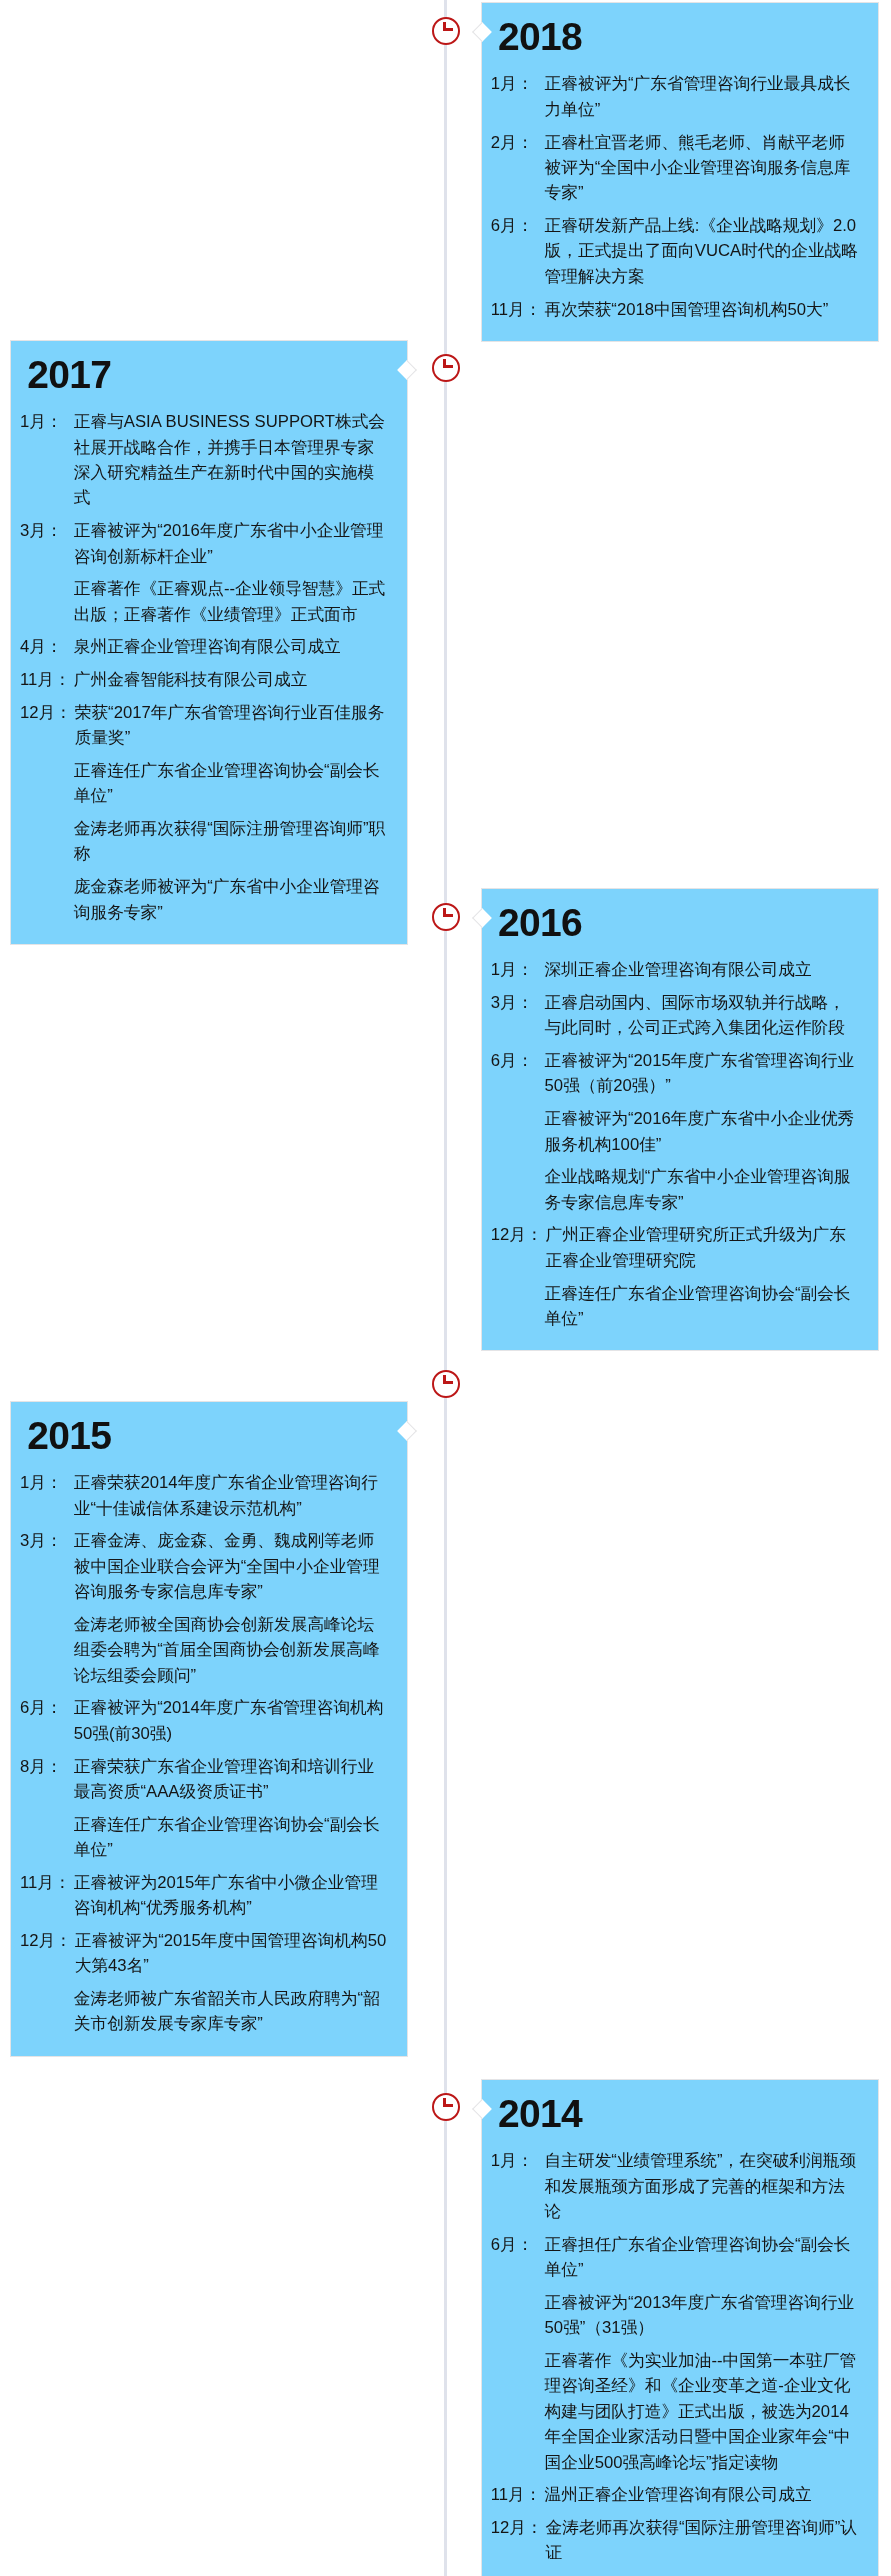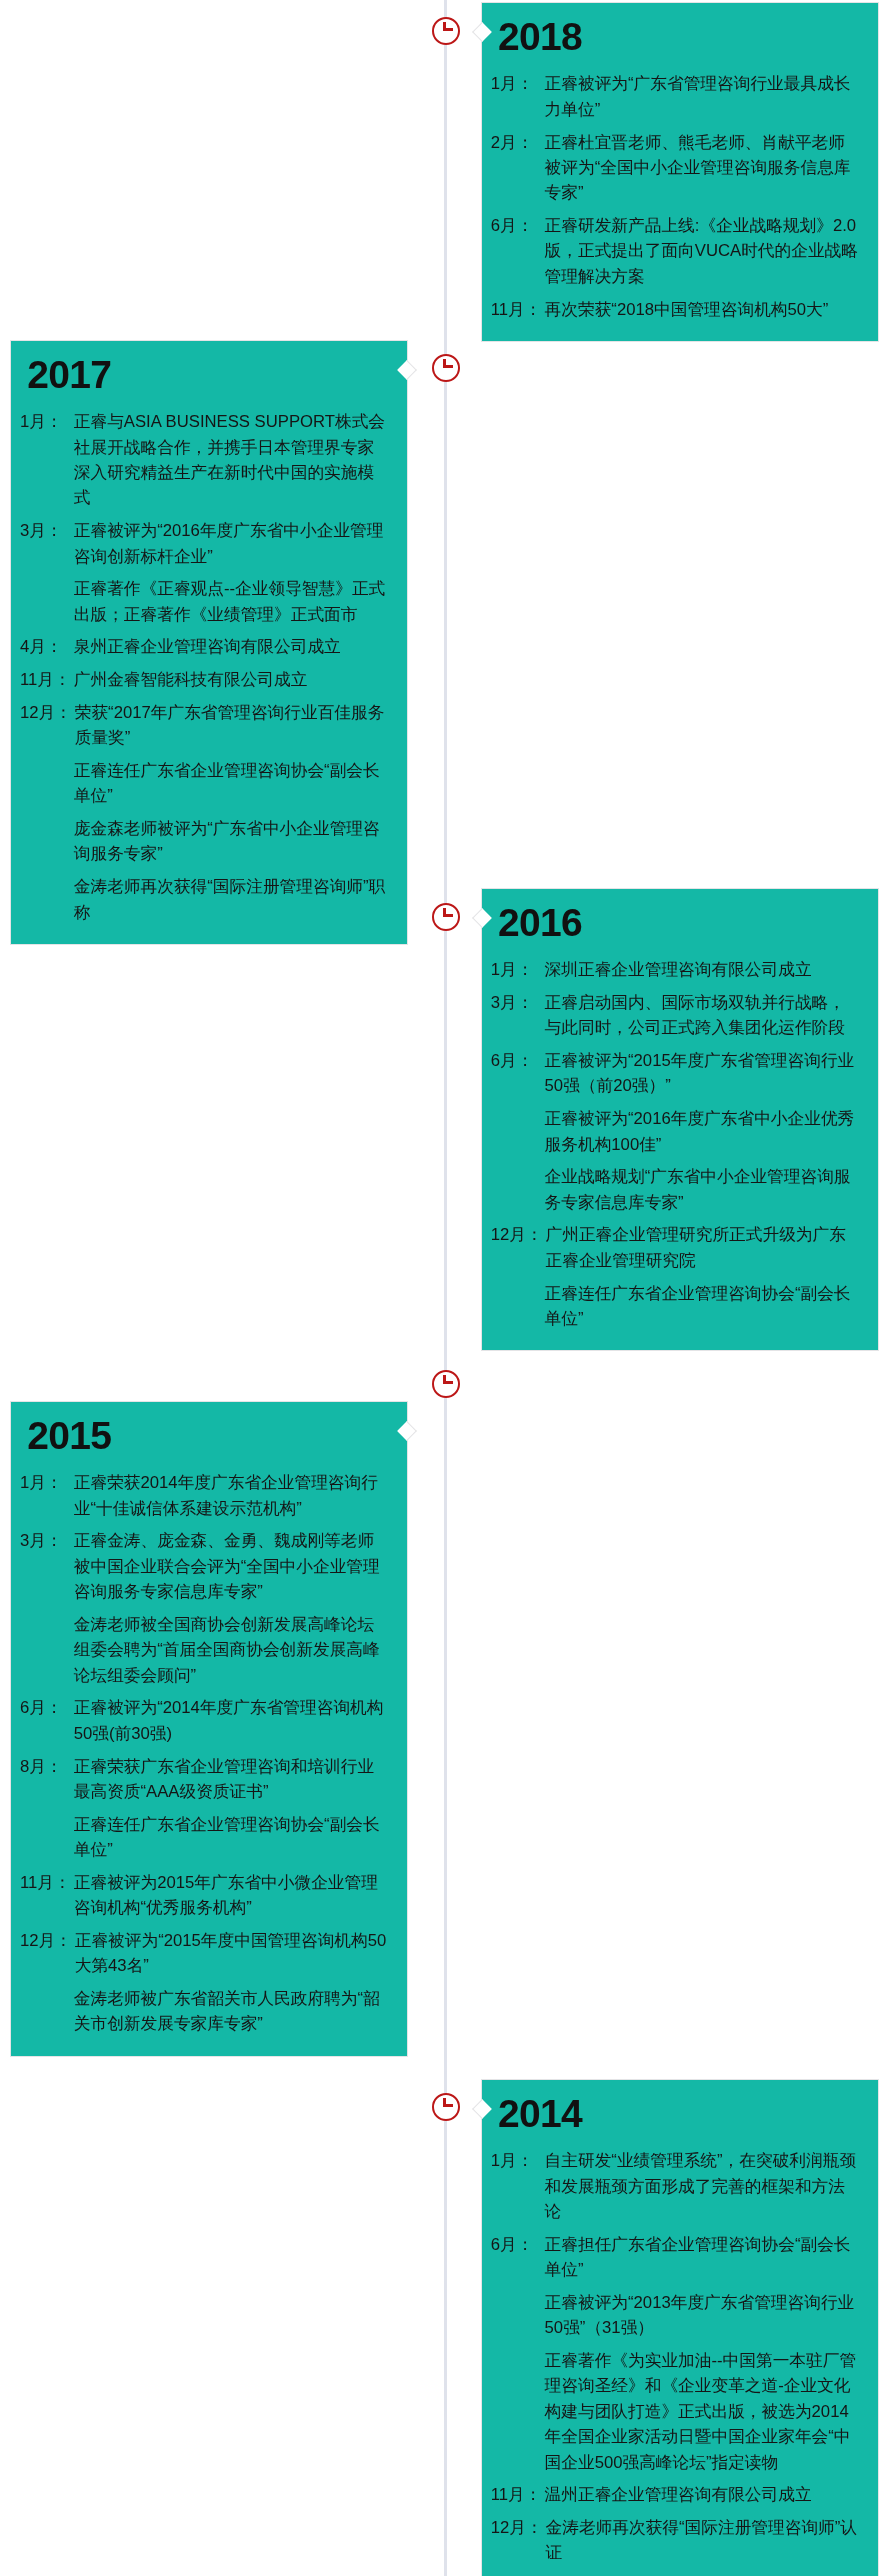--- a/index.html
+++ b/index.html
@@ -3,21 +3,21 @@
 <meta charset="utf-8">
 <style>
   html,body{margin:0;padding:0;background:#ffffff;}
   #page{position:relative;width:891px;height:2576px;background:#ffffff;overflow:hidden;
         font-family:"Liberation Sans","DejaVu Sans",sans-serif;color:#151515;}
   .spine{position:absolute;top:0;width:2.9px;height:100%;}
   .clock{position:absolute;width:28px;height:28px;box-sizing:border-box;border-radius:50%;
          background:#ffffff;z-index:3;}
   .clock .hv{position:absolute;left:9.4px;top:2.9px;width:2.9px;height:9.4px;}
   .clock .hh{position:absolute;left:11px;top:9.4px;width:8px;height:2.9px;}
-  .card{position:absolute;width:398px;box-sizing:border-box;background:#14b8a6;
+  .card{position:absolute;width:398px;box-sizing:border-box;background:#7dd3fc;
         border:0.7px solid #e4e4e6;padding:11.6px 17.4px 19px 8.7px;z-index:2;}
   .card.left{left:10.2px;}
   .card.right{left:481px;}
   .notch{position:absolute;width:13px;height:13px;background:#ffffff;transform:rotate(45deg);z-index:4;}
   .card.right .notch{left:-7.3px;top:22px;border-left:0.7px solid #e4e4e6;border-bottom:0.7px solid #e4e4e6;}
   .card.left .notch{right:-7.3px;top:22px;border-top:0.7px solid #e4e4e6;border-right:0.7px solid #e4e4e6;}
   .year{font-size:39px;font-weight:700;letter-spacing:-0.7px;line-height:1.12;color:#111111;
         margin:0 0 13px 7.3px;}
   .entry{display:flex;margin:0 0 7.3px 0;font-size:16.7px;line-height:25.4px;}
   .entry:last-child{margin-bottom:0;}
@@ -80,25 +80,25 @@
         <div class="entry">
           <div class="m">12月：</div>
           <div class="t">荣获“2017年广东省管理咨询行业百佳服务质量奖”</div>
         </div>
         <div class="entry">
           <div class="m"></div>
           <div class="t">正睿连任广东省企业管理咨询协会“副会长单位”</div>
         </div>
         <div class="entry">
           <div class="m"></div>
+          <div class="t">金涛老师再次获得“国际注册管理咨询师”职称</div>
+        </div>
+        <div class="entry">
+          <div class="m"></div>
           <div class="t">庞金森老师被评为“广东省中小企业管理咨询服务专家”</div>
-        </div>
-        <div class="entry">
-          <div class="m"></div>
-          <div class="t">金涛老师再次获得“国际注册管理咨询师”职称</div>
         </div>
       </div>
       <div class="clock" style="left: 432px; top: 354px; border: 2.9px solid rgb(188, 23, 23);">
         <div class="hv" style="background: rgb(188, 23, 23);"></div>
         <div class="hh" style="background: rgb(188, 23, 23);"></div>
       </div>
       <div class="card right" style="top: 888px; border-color: rgb(228, 228, 230);">
         <div class="notch" style="border-color: rgb(228, 228, 230);"></div>
         <div class="year">2016</div>
         <div class="entry">

